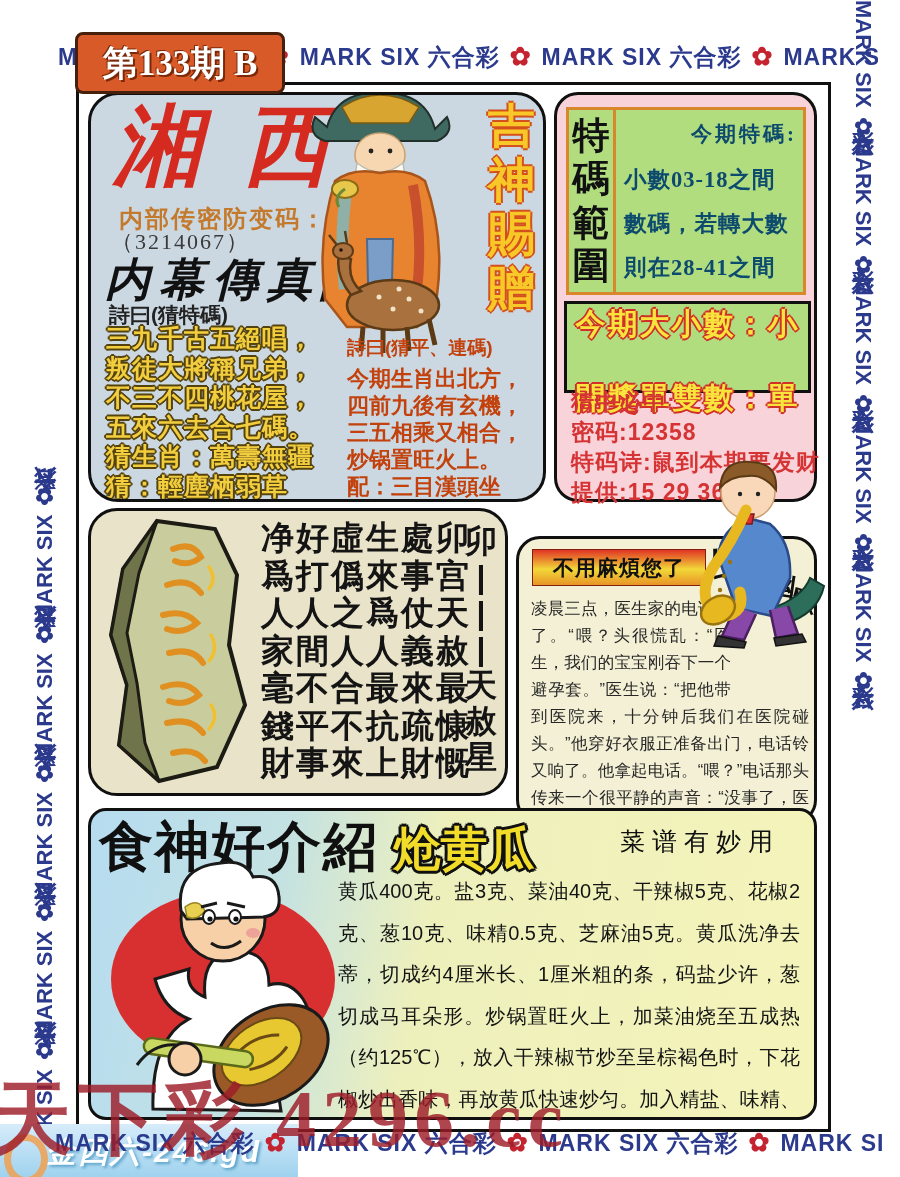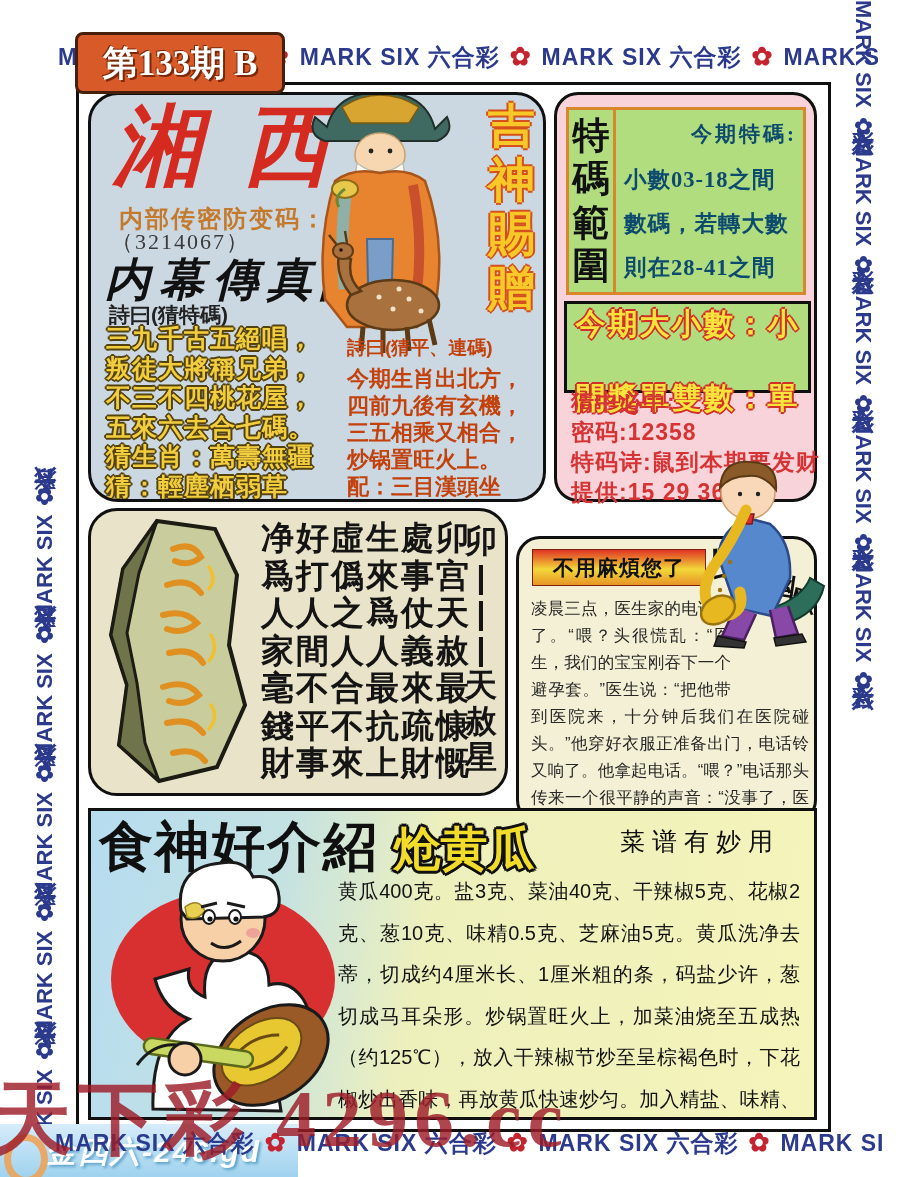--- a/index.html
+++ b/index.html
@@ -95,21 +95,21 @@
   #hm-l0{left:190px;top:-2px;font-size:36px;transform:rotate(-14deg);}
   #hm-l1{left:222px;top:12px;font-size:31px;transform:rotate(-4deg);}
   #hm-l2{left:249px;top:28px;font-size:28px;transform:rotate(8deg);}
   #hm-l3{left:272px;top:44px;font-size:26px;transform:rotate(16deg);}
   #hm-body{position:absolute;left:12px;top:56px;width:278px;color:#272727;
     font-size:16.5px;line-height:27px;text-align:justify;font-weight:500;}
   #hm-wrap-spacer{float:right;width:78px;height:96px;}
   
   #panel-recipe{left:88px;top:808px;width:729px;height:312px;
     background:linear-gradient(100deg,#b6dcf0 0%,#c4e2e2 26%,#eef0bc 46%,#f4f4ba 100%);
-    overflow:hidden;}
+    overflow:hidden;border-radius:18px;}
   #rc-header{position:absolute;left:8px;top:0px;white-space:nowrap;}
   #rc-title-black{font-size:54px;font-weight:900;color:#101010;letter-spacing:2px;
     font-family:"Liberation Sans",sans-serif;}
   #rc-title-yellow{font-size:47px;font-weight:900;color:#f2dc2a;margin-left:10px;
     text-shadow:-3px 0 #101010,3px 0 #101010,0 -3px #101010,0 3px #101010,
                 -2px -2px #101010,2px 2px #101010,-2px 2px #101010,2px -2px #101010;}
   #rc-tagline{position:absolute;right:34px;top:14px;font-size:25px;font-weight:400;
     color:#101010;letter-spacing:7px;font-family:"Liberation Serif",serif;text-align:right;}
   #rc-body{position:absolute;left:247px;top:60px;width:462px;color:#141414;
     font-size:20px;line-height:41.5px;text-align:justify;font-weight:500;}

